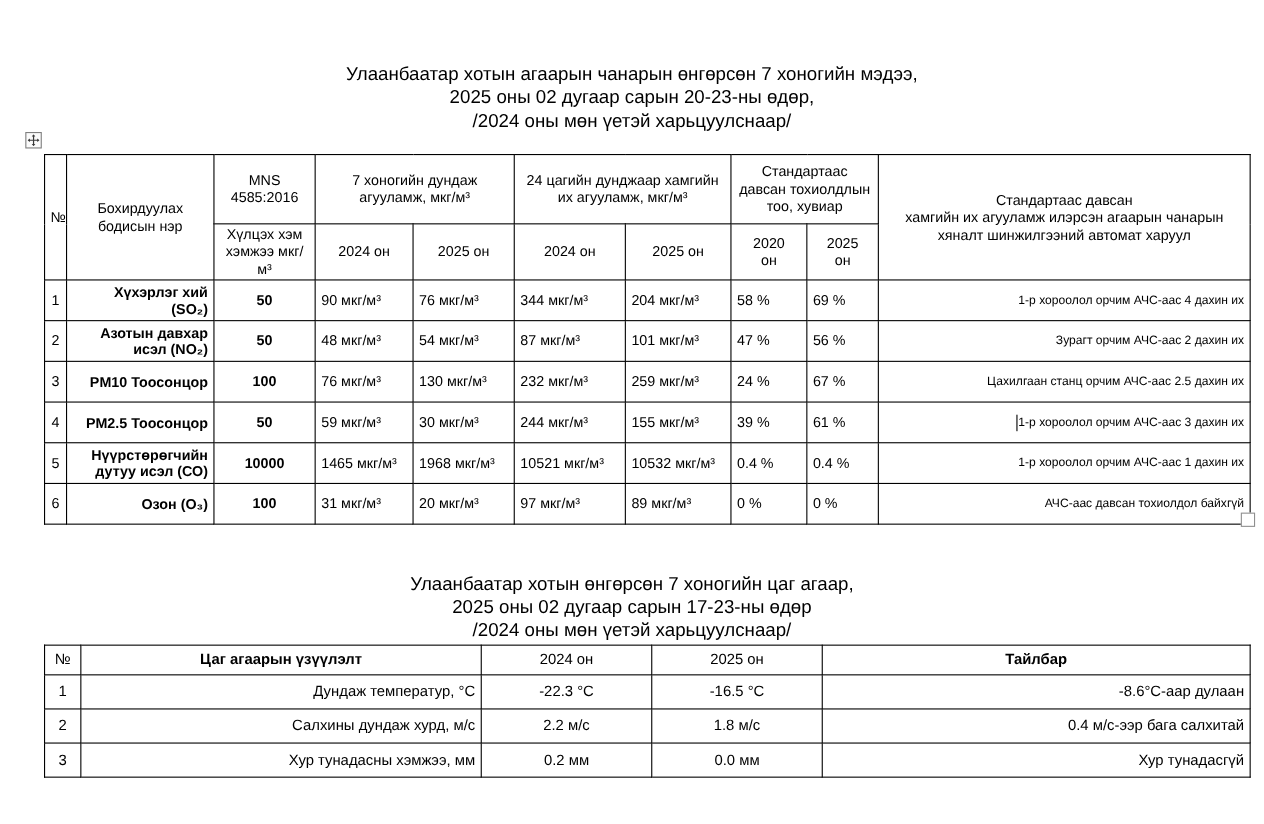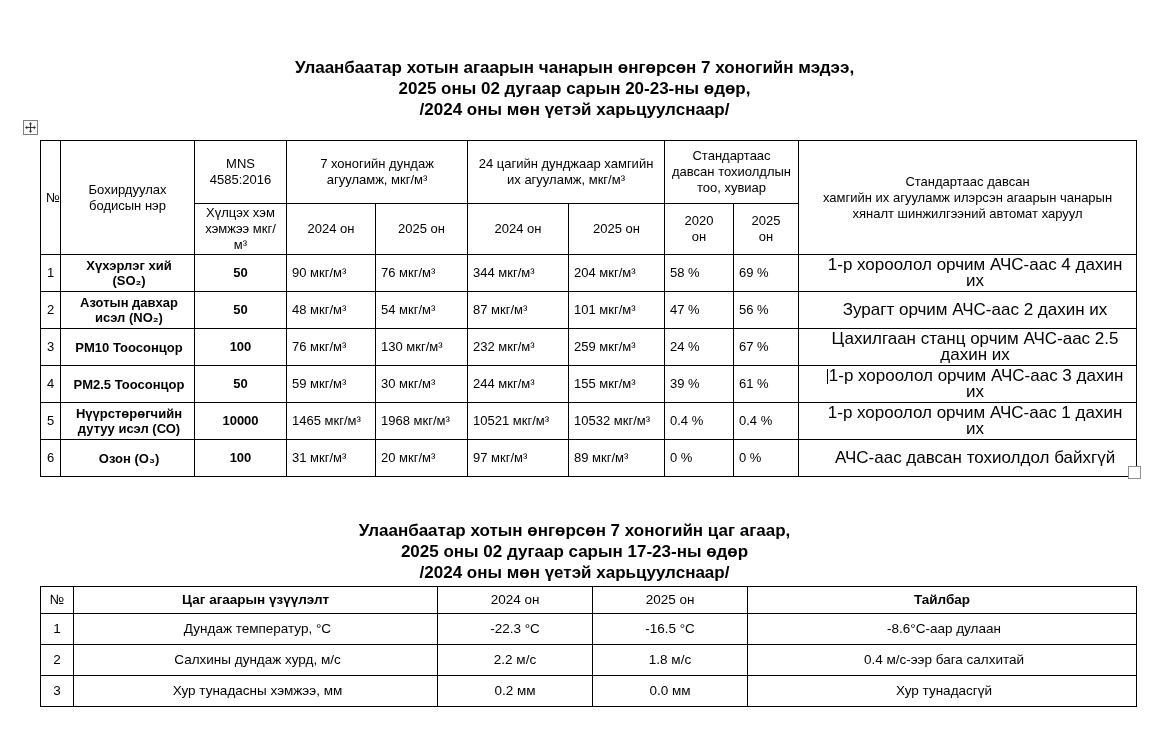--- a/index.html
+++ b/index.html
@@ -3,46 +3,46 @@
 <meta charset="utf-8">
 <style>
   html,body { margin:0; padding:0; }
   body {
     width:1149px; height:749px; background:#ffffff; color:#000;
     font-family:"Liberation Sans","DejaVu Sans",sans-serif;
     position:relative; overflow:hidden;
   }
   .title {
     position:absolute; left:0; width:1149px; text-align:center;
-    font-size:17px; line-height:21px; color:#000;font-weight:bold;
+    font-size:17px; line-height:21px; color:#000;
   }
   #title-air { top:57px; }
   #title-weather { top:520px; }
 
   table { border-collapse:collapse; table-layout:fixed; }
   th, td {
     border:1.5px solid #000; padding:1px 5px; vertical-align:middle;
     overflow:hidden; font-weight:normal; color:#000;
   }
   .c { text-align:center; }
-  .l { text-align:center;margin-top:17px; }
+  .l { text-align:right;margin-top:17px; }
   .r { }
   .b { font-weight:bold; }
   .prewrap { white-space:pre-line; }
 
   #air-table {
     position:absolute; left:40px; top:140px; width:1096px;
     font-size:13px; line-height:16px;
   }
   #air-table thead tr.h1 th { height:60px; }
   #air-table thead tr.h2 th { height:46px; }
   #air-table tbody tr { height:37px; }
   #air-table td.name { padding-left:8px; line-height:15px; }
   #air-table td.val { padding-right:6px; }
-  #air-table td.station { font-size:17px; padding-left:20px; }
+  #air-table td.station { font-size:11px; padding-left:20px; }
 
   #weather-table {
     position:absolute; left:40px; top:586px; width:1096px;
     font-size:13.5px; line-height:16px;
   }
   #weather-table thead tr { height:27px; }
   #weather-table tbody tr { height:31px; }
   #weather-table td.ind, #weather-table td.note { padding-left:9px; }
 
   .caret {

